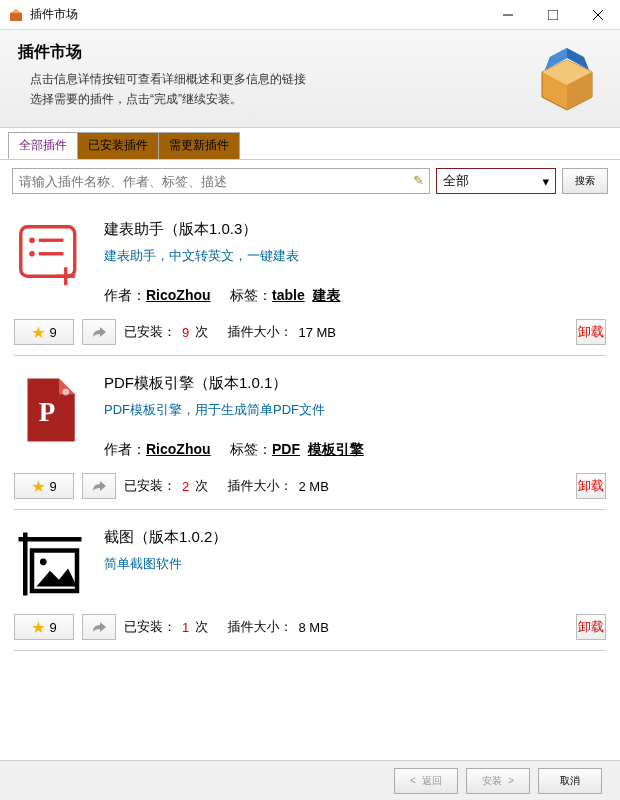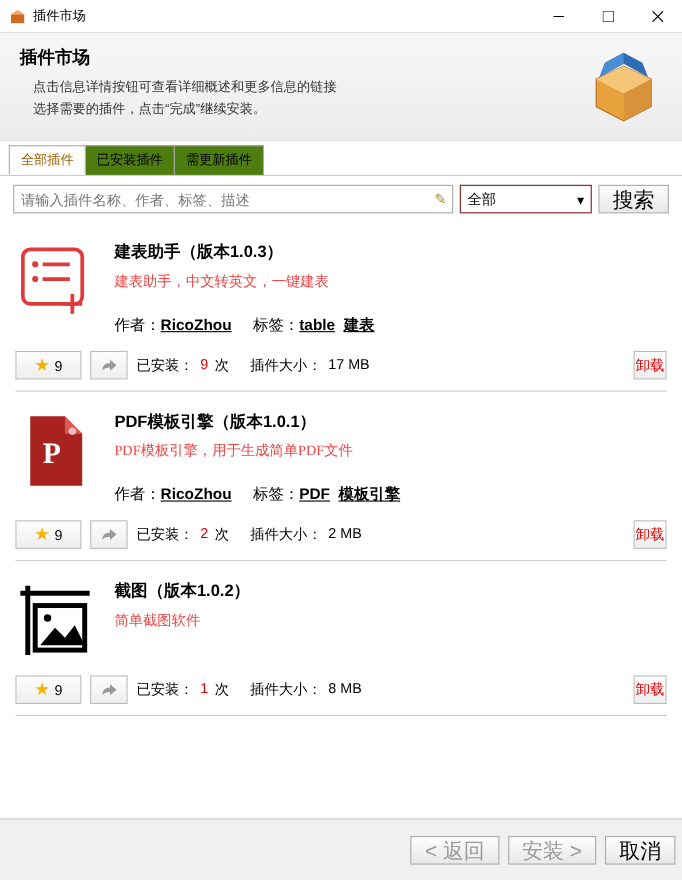--- a/index.html
+++ b/index.html
@@ -11,52 +11,52 @@
 .win-controls { display: flex; }
 .win-btn { width: 45px; height: 30px; display: flex; align-items: center; justify-content: center; cursor: default; }
 
 .header { background: linear-gradient(#f7f7f7, #ececec); padding: 12px 18px; border-bottom: 1px solid #d0d0d0; display: flex; }
 .header-text { flex: 1; }
 .header-title { font-size: 16px; font-weight: bold; margin-bottom: 6px; }
 .header-sub { font-size: 12px; color: #333; line-height: 1.7; padding-left: 12px; }
 .header-icon { width: 70px; }
 
 .tabs { display: flex; padding: 4px 8px 0 8px; background: #fff; }
-.tab { padding: 4px 10px; border: 1px solid #aaa; border-bottom: none; background: #4d7c0f; font-size: 12px; cursor: default; margin-right: -1px; position: relative; }
-.tab.active { background: #fff; border-bottom: 1px solid #fff; z-index: 2; color: #a16207; }
+.tab { padding: 4px 10px; border: 1px solid #aaa; border-bottom: none; background: #a16207; font-size: 12px; cursor: default; margin-right: -1px; position: relative; }
+.tab.active { background: #fff; border-bottom: 1px solid #fff; z-index: 2; color: #701a75; }
 
 .search-row { display: flex; gap: 6px; padding: 8px 12px; align-items: center; border-top: 1px solid #ccc; }
 .search-wrap { flex: 1; position: relative; }
 .search-wrap input { width: 100%; height: 26px; border: 1px solid #aaa; padding: 0 28px 0 6px; font-size: 13px; font-family: inherit; }
 .pencil-icon { position: absolute; right: 6px; top: 5px; color: #b8860b; }
 .filter-select { width: 120px; height: 26px; border: 1px solid #7f1d1d; background: #fff; padding: 0 6px; display: flex; align-items: center; justify-content: space-between; font-size: 13px; }
-.btn { height: 26px; padding: 0 12px; border: 1px solid #aaa; background: linear-gradient(#fdfdfd, #e8e8e8); font-size: 19px; cursor: default; font-family: Liberation Sans, sans-serif; }
+.btn { height: 26px; padding: 0 12px; border: 1px solid #aaa; background: linear-gradient(#fdfdfd, #e8e8e8); font-size: 10px; cursor: default; font-family: Liberation Mono, monospace; }
 .btn:disabled { color: #999; }
 
 .plugin-list { padding: 0 14px; }
 .plugin-item { padding: 18px 0 10px 0; border-bottom: 1px solid #ccc; }
 .plugin-top { display: flex; gap: 18px; }
 .plugin-icon { width: 72px; height: 72px; flex-shrink: 0; }
 .plugin-info { flex: 1; }
-.plugin-title { font-size: 15px; font-weight: bold; margin-bottom: 8px; }
-.plugin-desc { font-size: 13px; margin-bottom: 22px; color: #ef4444; font-family: Liberation Serif, serif; }
+.plugin-title { font-size: 15px; font-weight: normal; margin-bottom: 8px; }
+.plugin-desc { font-size: 13px; margin-bottom: 22px; color: #0369a1; }
 .plugin-meta { font-size: 14px; }
 .plugin-meta a { color: #000; text-decoration: underline; font-weight: bold; }
 .plugin-meta .lbl { font-weight: normal; }
 
 .plugin-bottom { display: flex; align-items: center; gap: 8px; margin-top: 14px; }
 .star-btn { width: 60px; height: 26px; border: 1px solid #bbb; background: linear-gradient(#fdfdfd,#eee); display: flex; align-items: center; justify-content: center; gap: 4px; font-size: 13px; }
 .star-btn .star { color: #f5b301; font-size: 16px; }
 .share-btn { width: 34px; height: 26px; border: 1px solid #bbb; background: linear-gradient(#fdfdfd,#eee); display: flex; align-items: center; justify-content: center; color: #888; }
-.install-info { font-size: 13px; display: flex; gap: 6px; align-items: flex-start; }
+.install-info { font-size: 13px; display: flex; gap: 6px; align-items: center; }
 .install-info .red { color: #d00; }
 .spacer { flex: 1; }
 .uninstall-btn { width: 30px; height: 26px; border: 1px solid #bbb; background: linear-gradient(#fdfdfd,#eee); color: #d00; font-size: 13px; }
 
-.footer { position: absolute; bottom: 0; left: 0; right: 0; height: 56px; background: #f0f0f0; border-top: 1px solid #ccc; display: flex; align-items: center; justify-content: flex-end; gap: 8px; padding: 0 6px; }
+.footer { position: absolute; bottom: 0; left: 0; right: 0; height: 40px; background: #f0f0f0; border-top: 1px solid #ccc; display: flex; align-items: center; justify-content: flex-end; gap: 8px; padding: 0 18px; }
 .footer .btn { min-width: 64px; }
 </style>
 </head>
 <body>
 
 <div class="titlebar">
   <span class="titlebar-icon">
     <svg viewBox="0 0 16 16">
         <rect x="2" y="6" width="12" height="8" fill="#d2691e"></rect>
         <polygon points="2,6 8,2 14,6" fill="#f4a460"></polygon>

